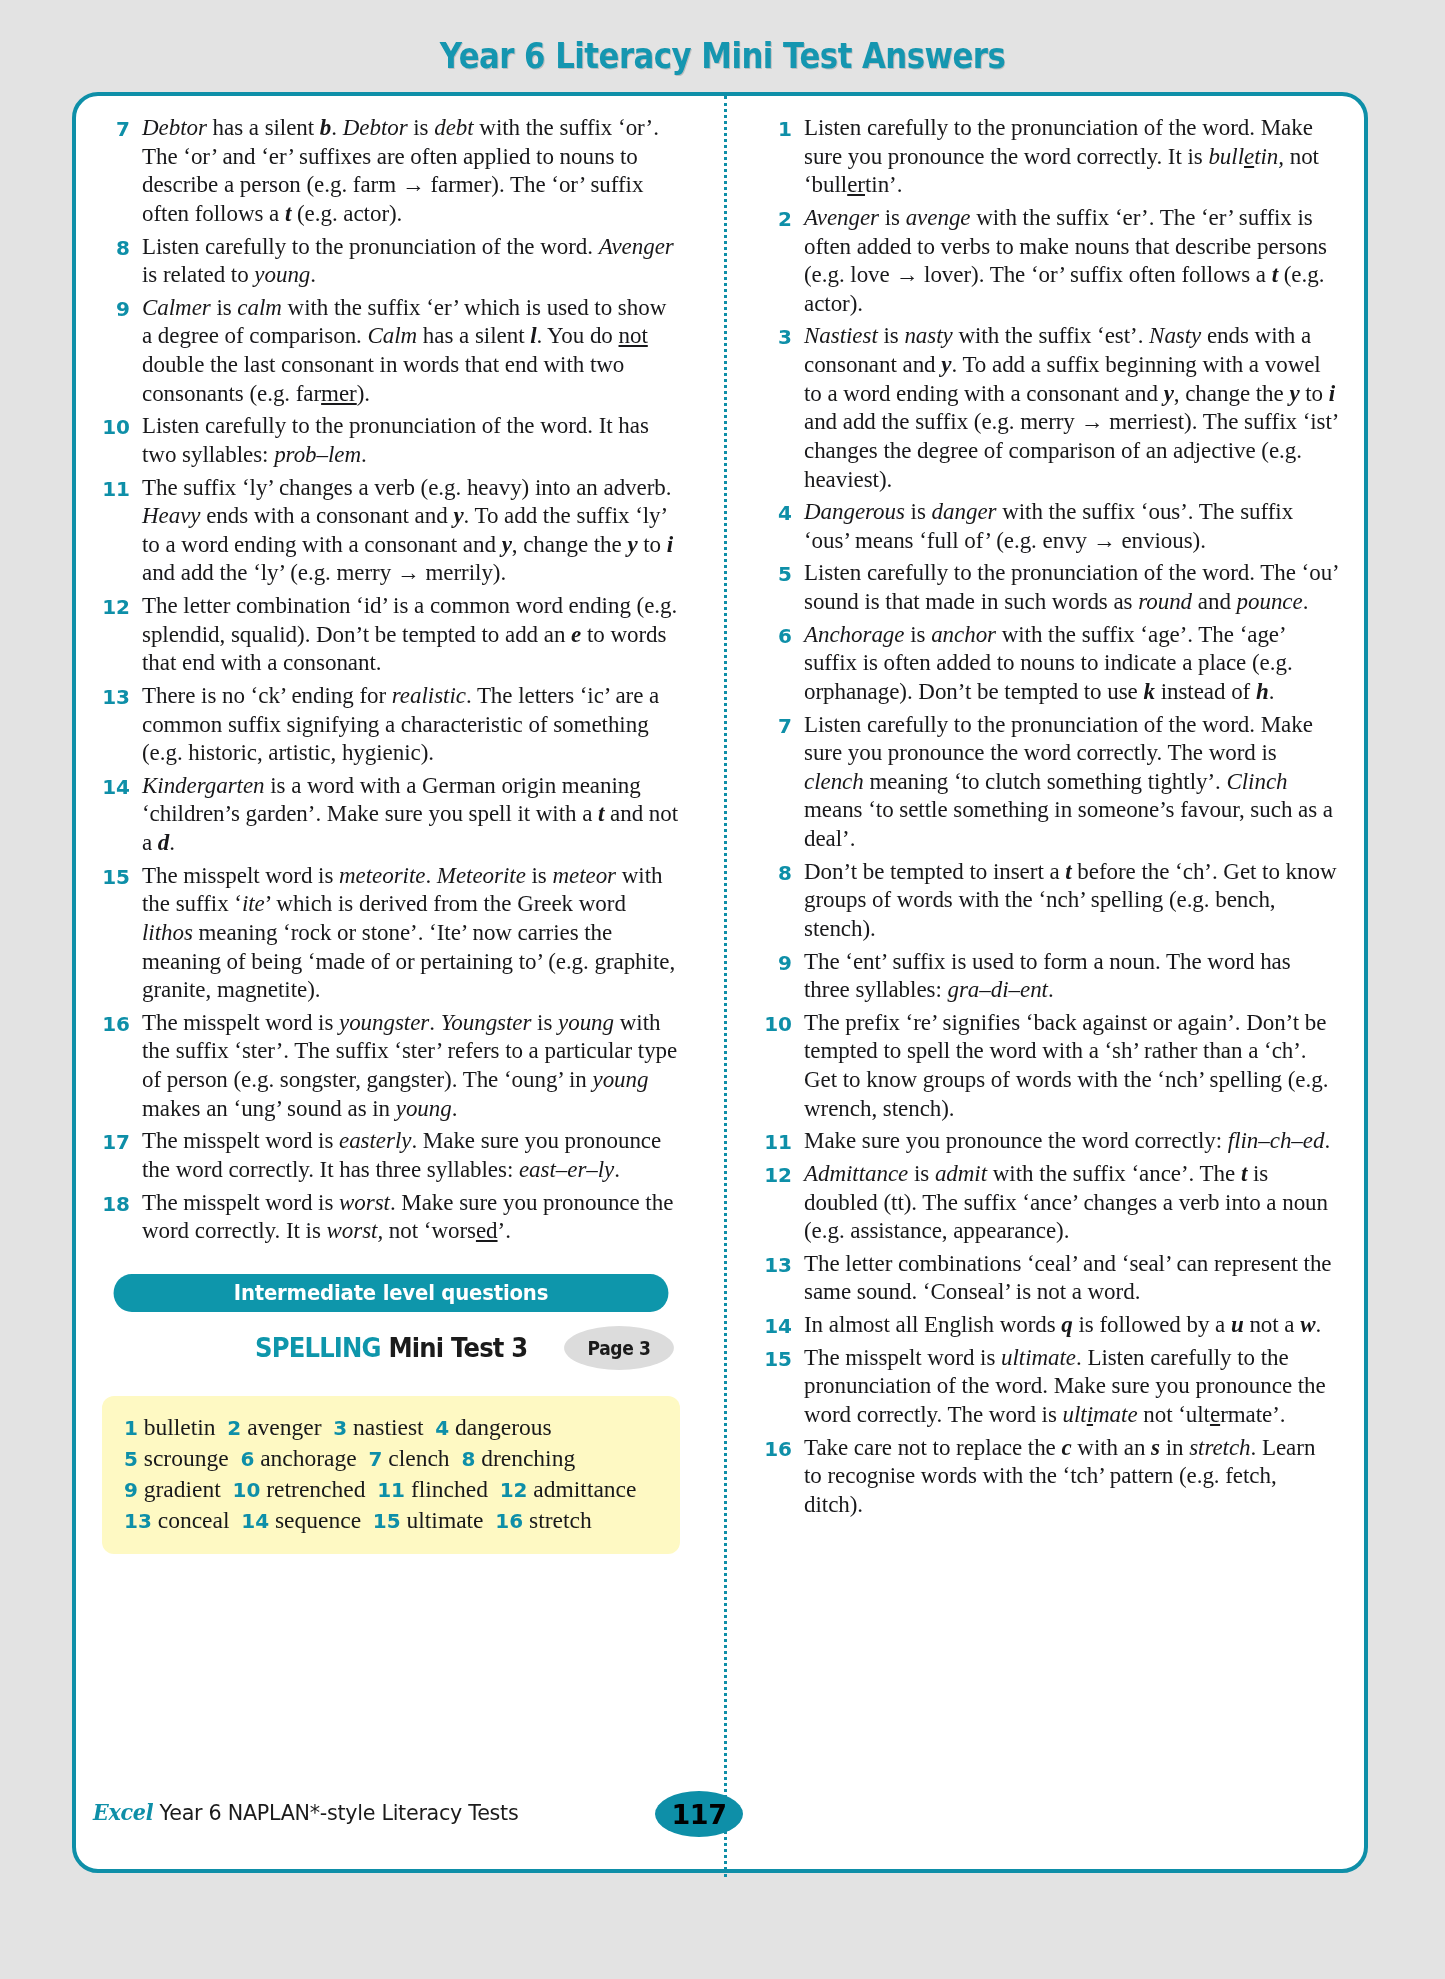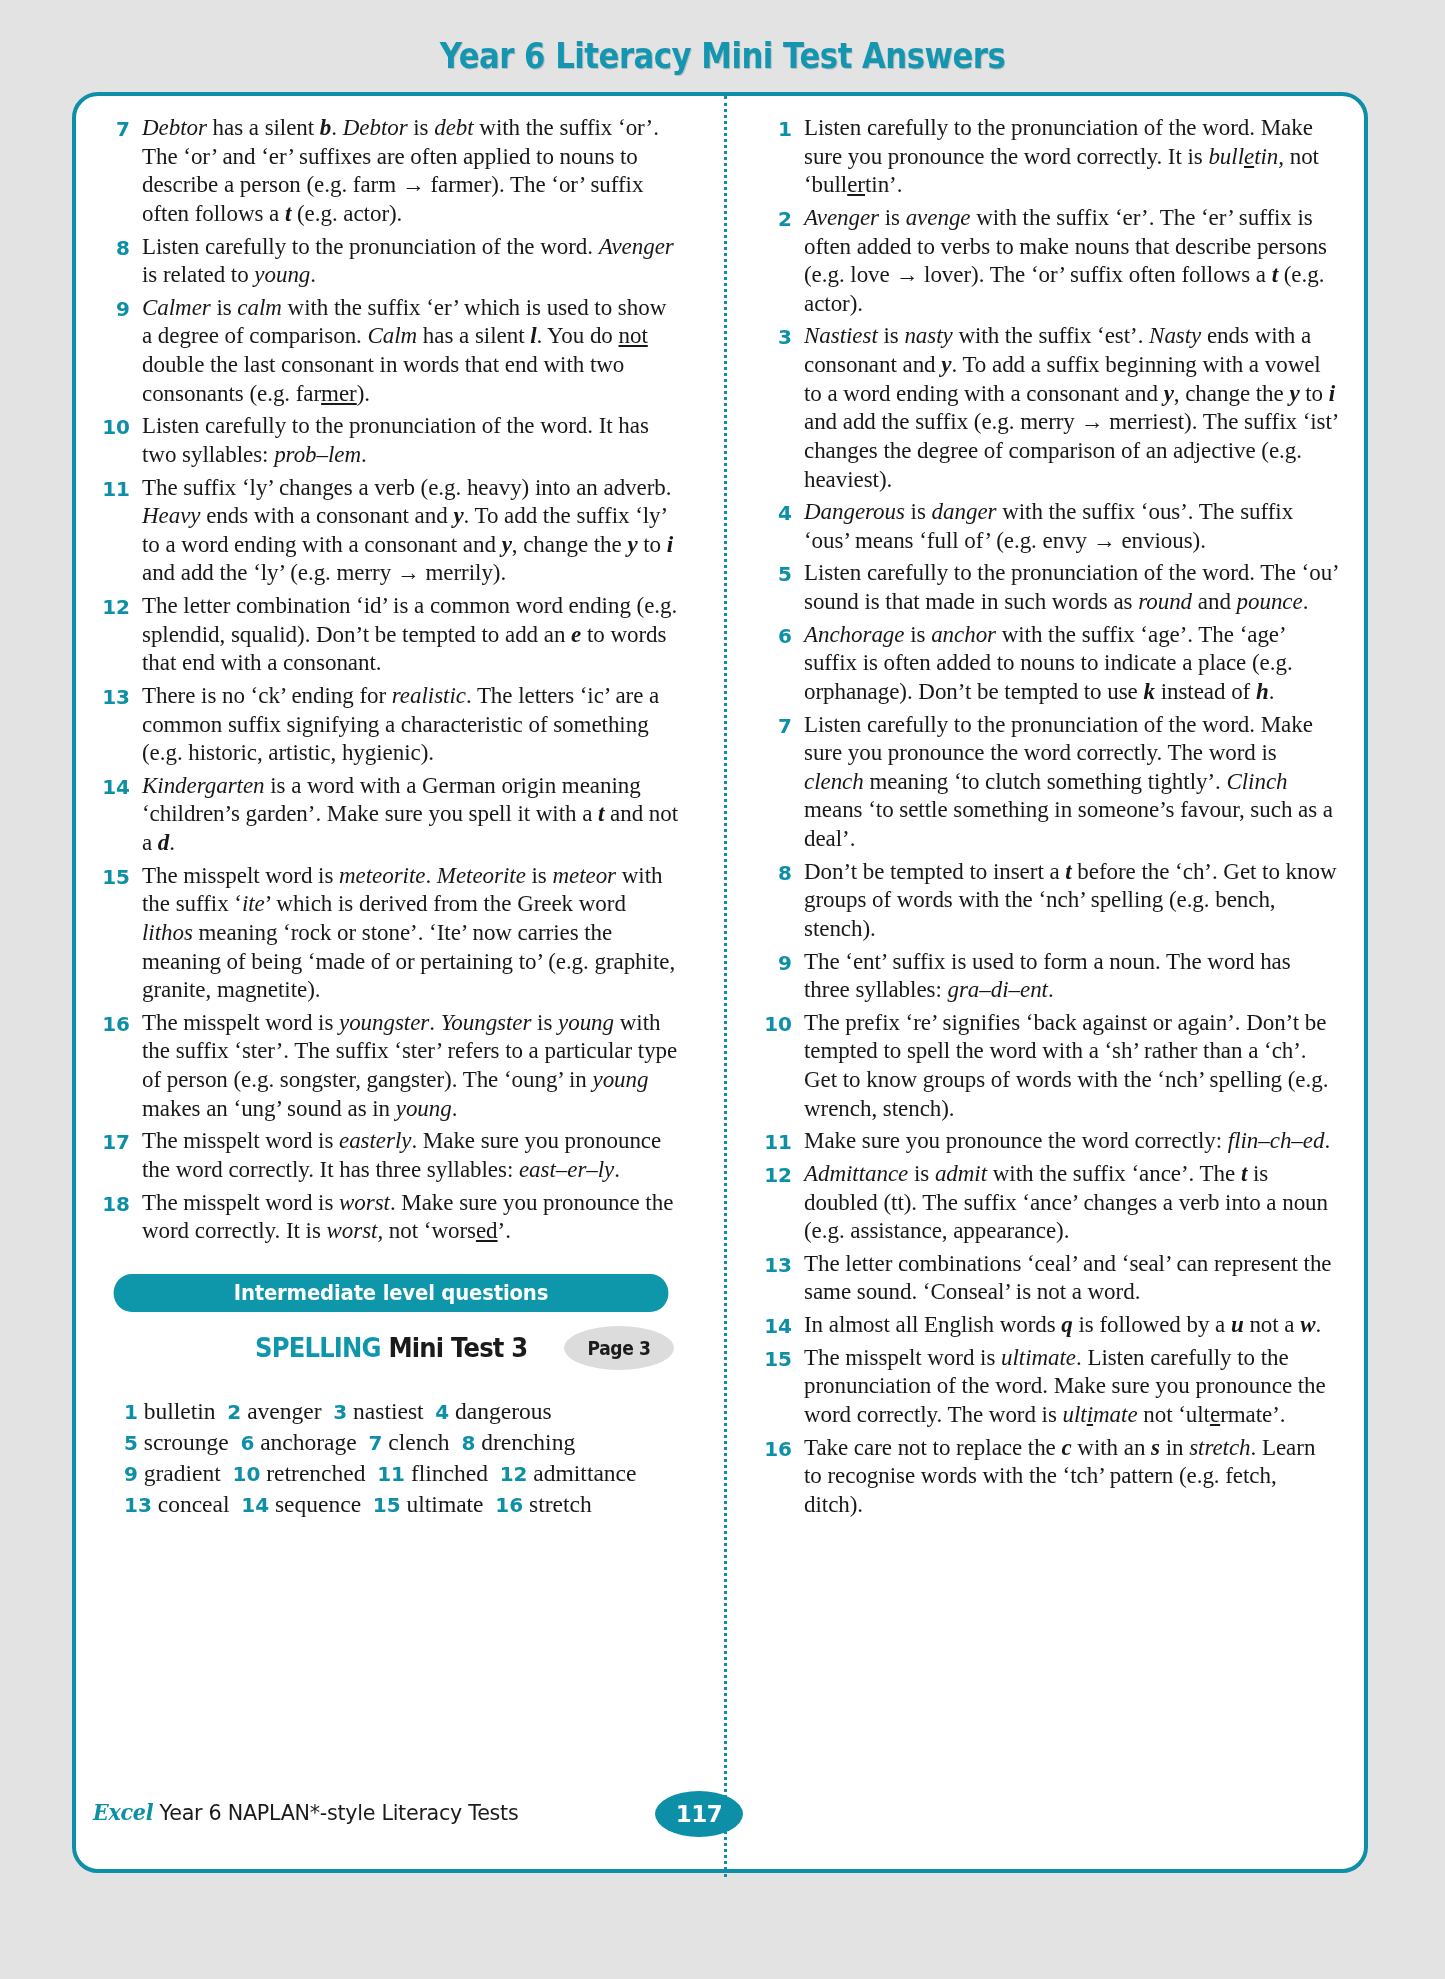--- a/index.html
+++ b/index.html
@@ -140,22 +140,22 @@
     font-size: 19px;
     display: flex;
     align-items: center;
     justify-content: center;
     transform: scaleX(0.9);
     letter-spacing: -0.4px;
   }
 
   
   .wordbox {
-    margin-top: 10px;
-    background: #ffffff;
+    margin-top: 26px;
+    background: #fef9c3;
     border-radius: 12px;
     padding: 16px 18px 18px 22px;
   }
   .wordline {
     font-size: 23.5px;
     line-height: 1.32;
     color: #18181a;
     white-space: nowrap;
   }
   .wordline .wn {
@@ -192,24 +192,24 @@
     font-style: italic;
   }
   .page-num {
     position: absolute;
     left: 655px;
     top: -8px;
     width: 88px;
     height: 46px;
     border-radius: 50%;
     background: #0e8fa8;
-    color: #ffffff;
-    font-family: "DejaVu Sans", sans-serif;
-    font-weight: bold;
-    font-size: 23px;
+    color: #000000;
+    font-family: "DejaVu Sans", sans-serif;
+    font-weight: bold;
+    font-size: 27px;
     display: flex;
     align-items: center;
     justify-content: center;
     letter-spacing: -0.5px;
   }
 </style>
 </head>
 <body>
 
 <div class="page-title">Year 6 Literacy Mini Test Answers</div>

